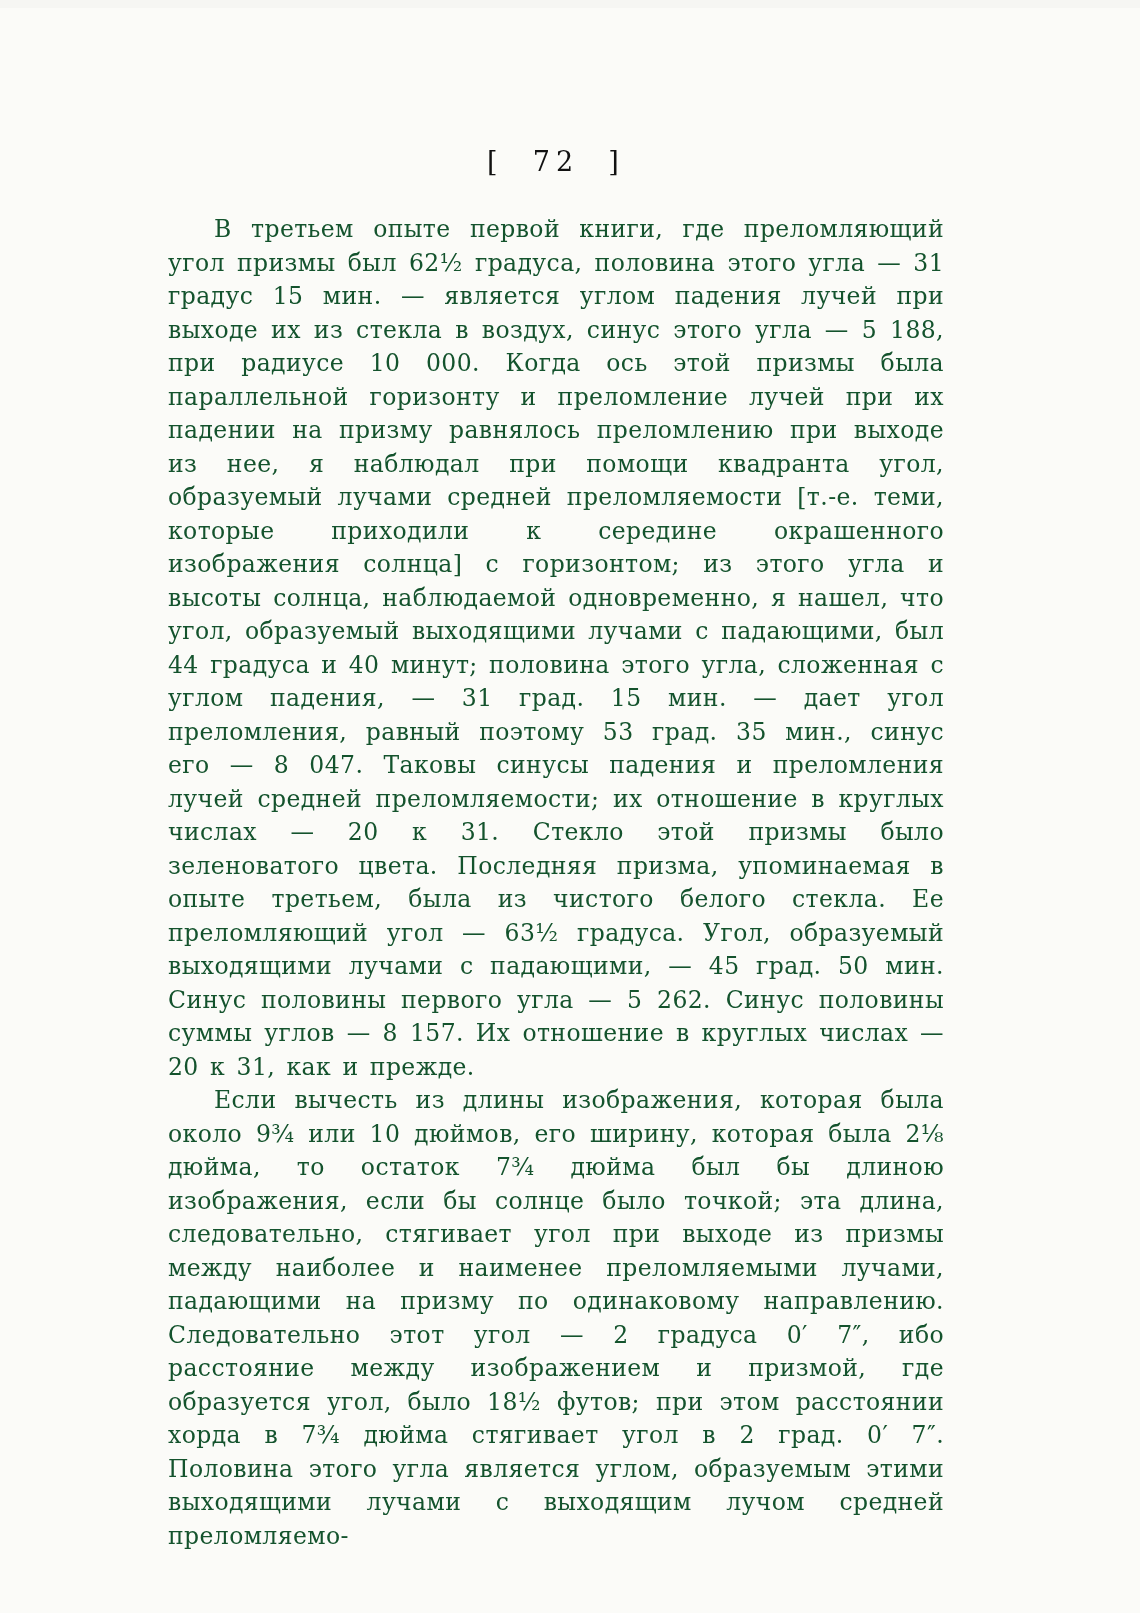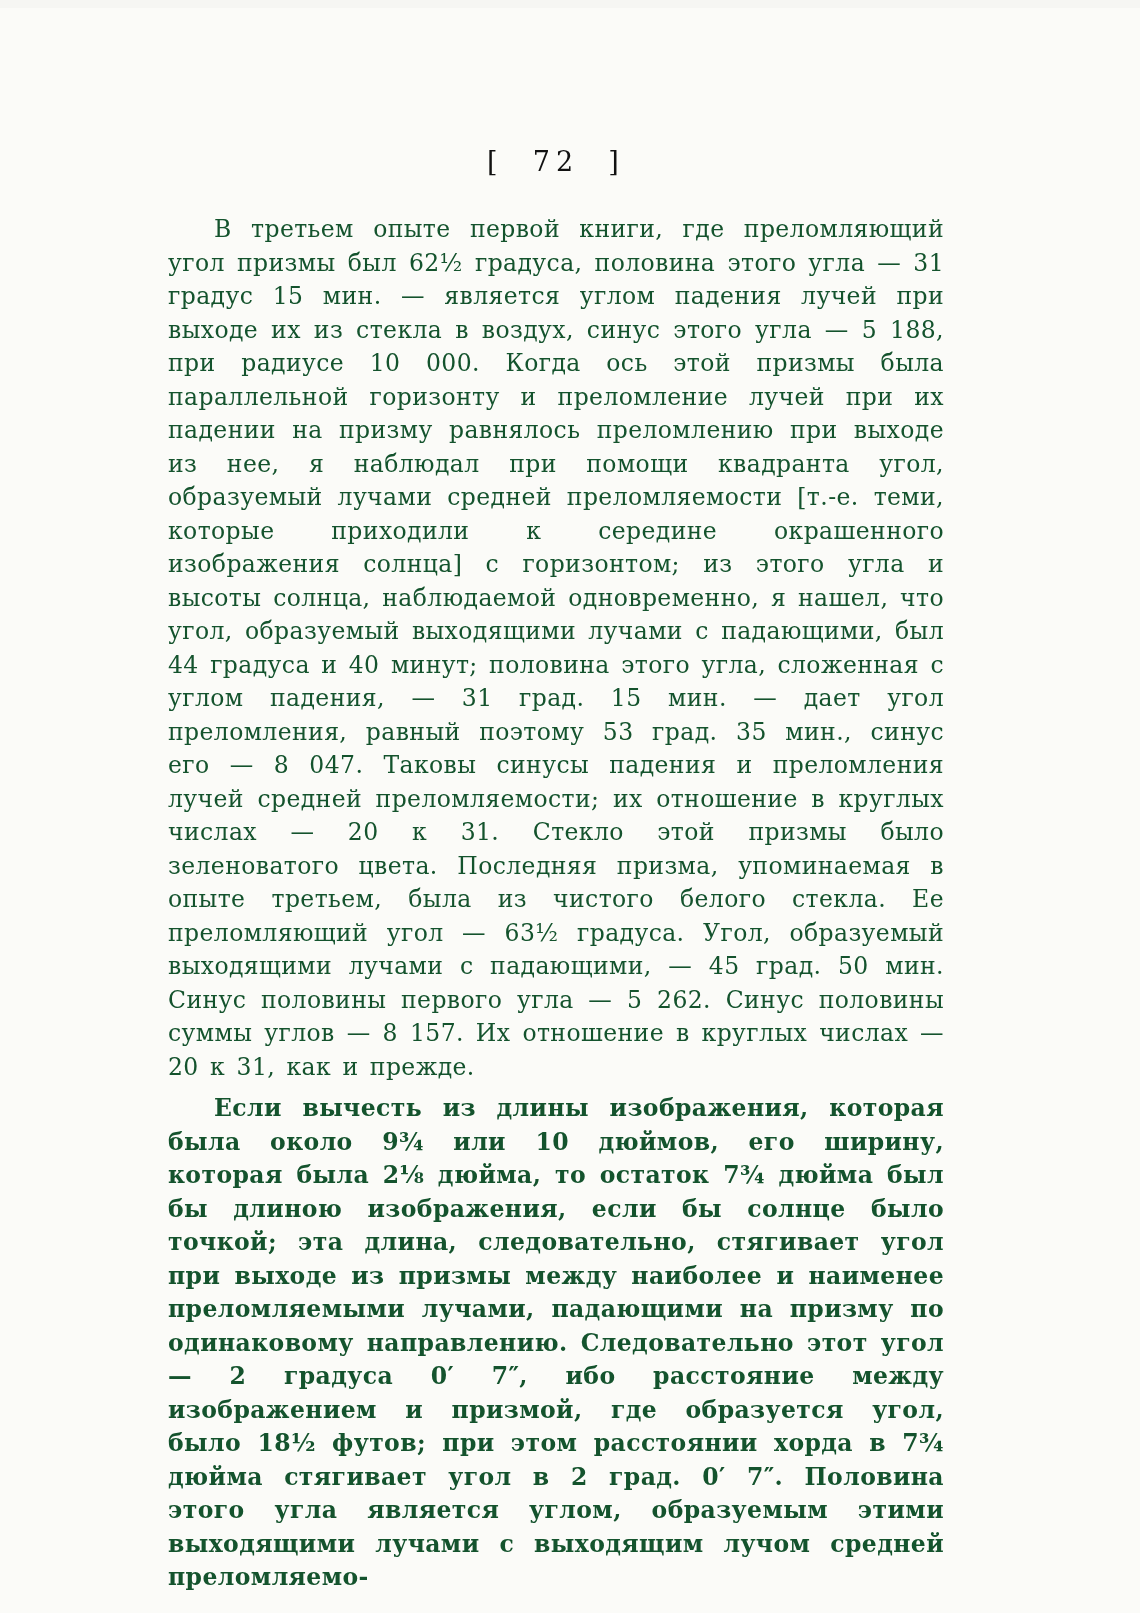--- a/index.html
+++ b/index.html
@@ -40,22 +40,21 @@
     margin: 0;
     font-size: 23.5px;
     line-height: 33.5px;
     text-align: justify;
     text-indent: 46px;
     letter-spacing: 0.4px;
     word-spacing: 3.5px;
     color: #14532d;
   }
   .para + .para {
-    margin-top: 8px;
-    font-weight: bold;
+    margin-top: 0;
   }
 </style>
 </head>
 <body>
 
 <div class="page">
   <div class="text-block">
     <div class="page-number">[&nbsp;&nbsp;72&nbsp;&nbsp;]</div>
     <p class="para">В третьем опыте первой книги, где преломляющий угол призмы был 62½ градуса, половина этого угла — 31 градус 15 мин. — является углом падения лучей при выходе их из стекла в воздух, синус этого угла — 5&nbsp;188, при радиусе 10&nbsp;000. Когда ось этой призмы была параллельной горизонту и преломление лучей при их падении на призму равнялось преломлению при выходе из нее, я наблюдал при помощи квадранта угол, образуемый лучами средней преломляемости [т.-е. теми, которые приходили к середине окрашенного изображения солнца] с горизонтом; из этого угла и высоты солнца, наблюдаемой одновременно, я нашел, что угол, образуемый выходящими лучами с падающими, был 44 градуса и 40 минут; половина этого угла, сложенная с углом падения, — 31 град. 15 мин. — дает угол преломления, равный поэтому 53 град. 35 мин., синус его — 8&nbsp;047. Таковы синусы падения и преломления лучей средней преломляемости; их отношение в круглых числах — 20 к 31. Стекло этой призмы было зеленоватого цвета. Последняя призма, упоминаемая в опыте третьем, была из чистого белого стекла. Ее преломляющий угол — 63½ градуса. Угол, образуемый выходящими лучами с падающими, — 45 град. 50 мин. Синус половины первого угла — 5&nbsp;262. Синус половины суммы углов — 8&nbsp;157. Их отношение в круглых числах — 20 к 31, как и прежде.</p>
     <p class="para">Если вычесть из длины изображения, которая была около 9¾ или 10 дюймов, его ширину, которая была 2⅛ дюйма, то остаток 7¾ дюйма был бы длиною изображения, если бы солнце было точкой; эта длина, следовательно, стягивает угол при выходе из призмы между наиболее и наименее преломляемыми лучами, падающими на призму по одинаковому направлению. Следовательно этот угол — 2 градуса 0′ 7″, ибо расстояние между изображением и призмой, где образуется угол, было 18½ футов; при этом расстоянии хорда в 7¾ дюйма стягивает угол в 2 град. 0′ 7″. Половина этого угла является углом, образуемым этими выходящими лучами с выходящим лучом средней преломляемо-</p>

